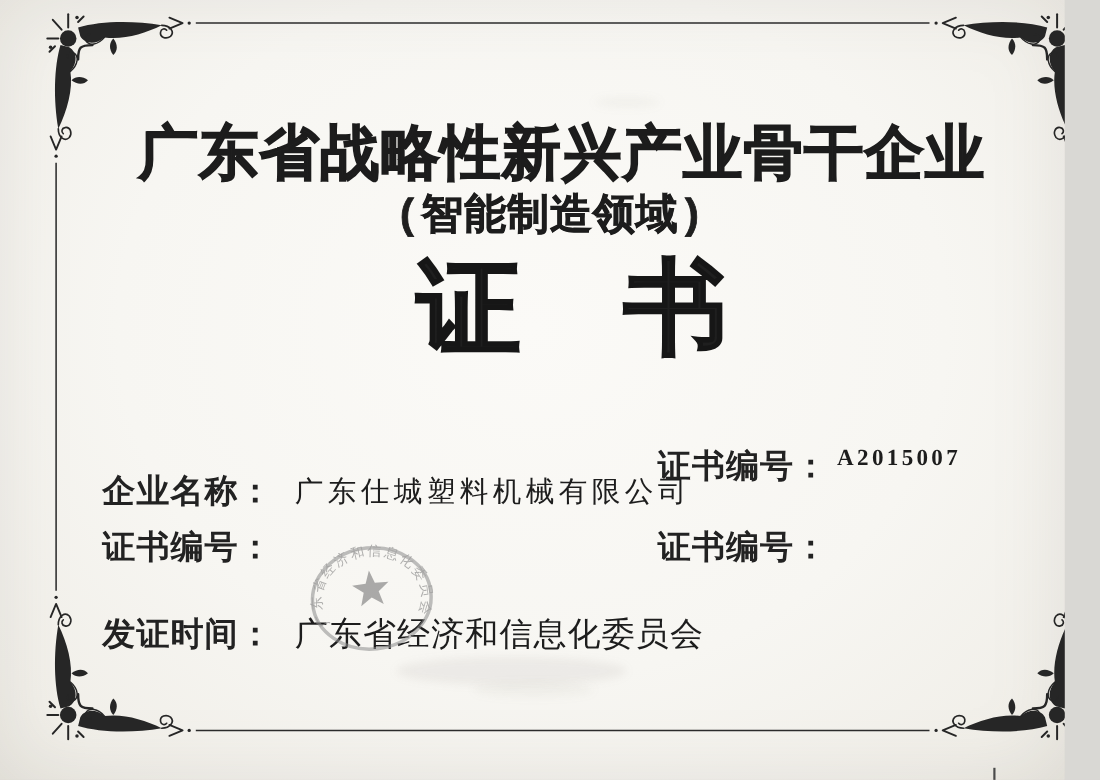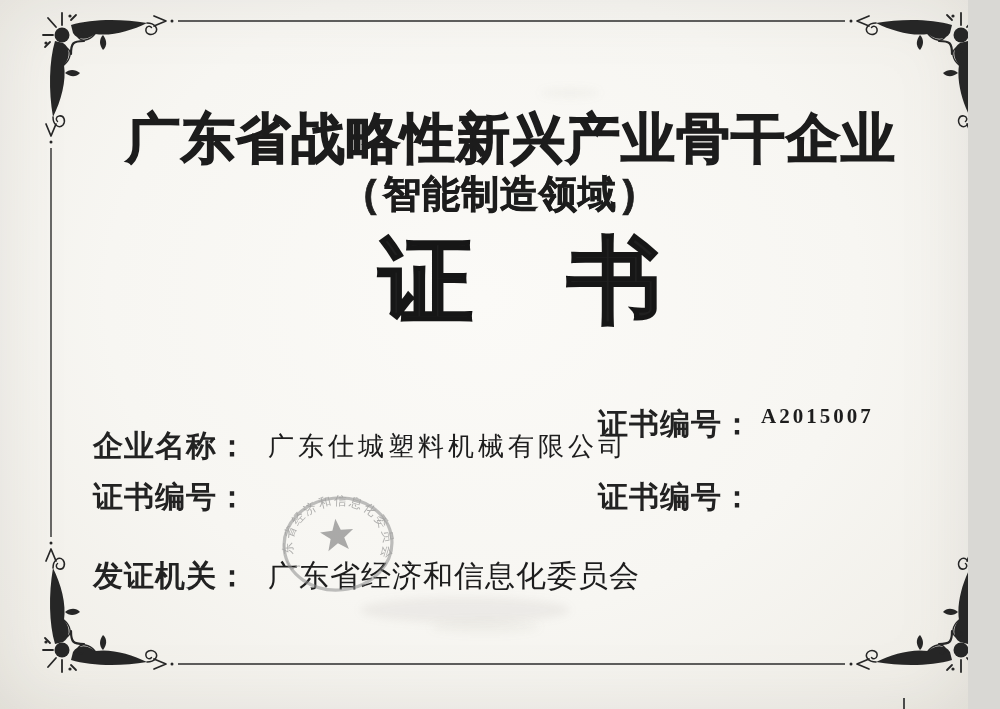--- a/index.html
+++ b/index.html
@@ -146,21 +146,21 @@
 
   <div class="field-row row-issuedate">
     <span class="field-label">证书编号：</span>
   </div>
 
   <div class="field-row row-validuntil">
     <span class="field-label">证书编号：</span>
   </div>
 
   <div class="field-row row-authority">
-    <span class="field-label">发证机关：</span>
+    <span class="field-label">发证时间：</span>
     <span class="field-value">广东省经济和信息化委员会</span>
   </div>
 
   <svg class="seal-svg" style="left:268px; top:486px;" width="144" height="122" viewBox="0 0 144 122">
     <defs>
       <path id="sealTextArc" d="M 30.2,77.5 A 46,39 0 1 1 109.8,77.5" fill="none"></path>
     </defs>
     <g transform="rotate(-6 70 58)" opacity="0.75">
       <ellipse cx="70" cy="58" rx="54" ry="46" fill="none" stroke="#8d8d8d" stroke-width="3.2" stroke-opacity="0.75"></ellipse>
       <polygon points="70,32.5 74.2,44.2 86.6,44.6 76.9,52.2 80.3,64.2 70,57.2 59.7,64.2 63.2,52.2 53.4,44.6 65.8,44.2" fill="#757575" fill-opacity="0.8"></polygon>

